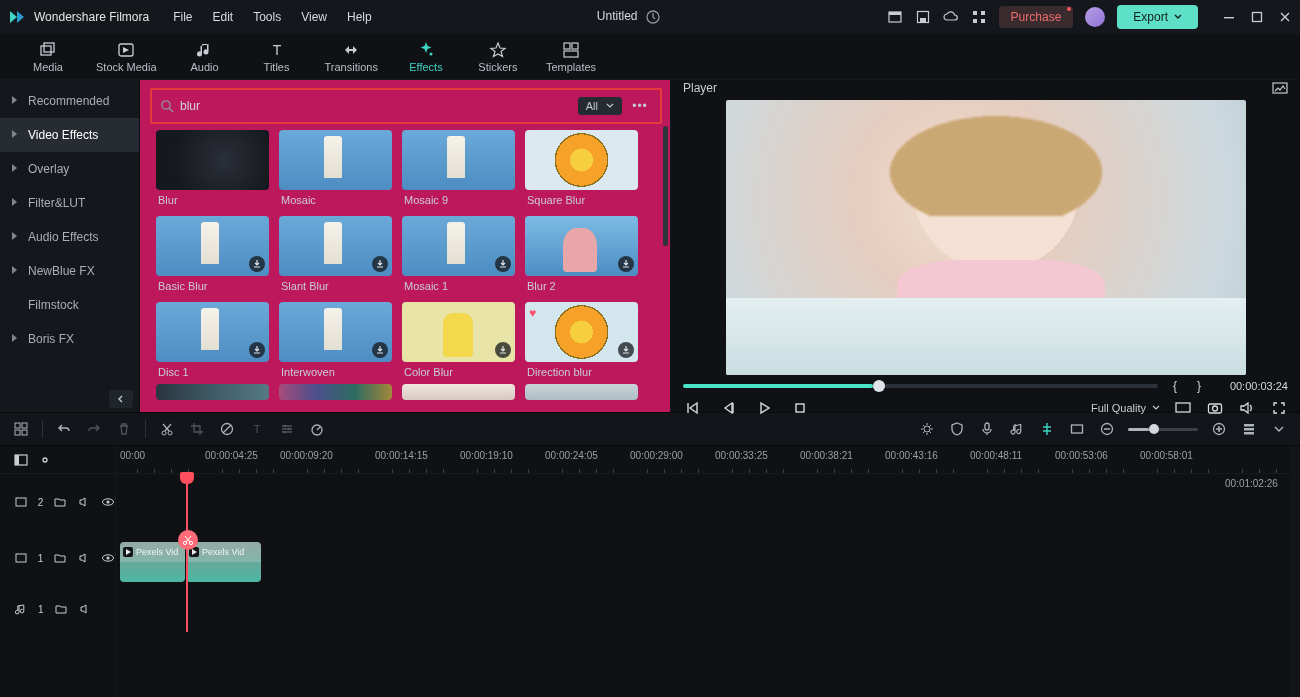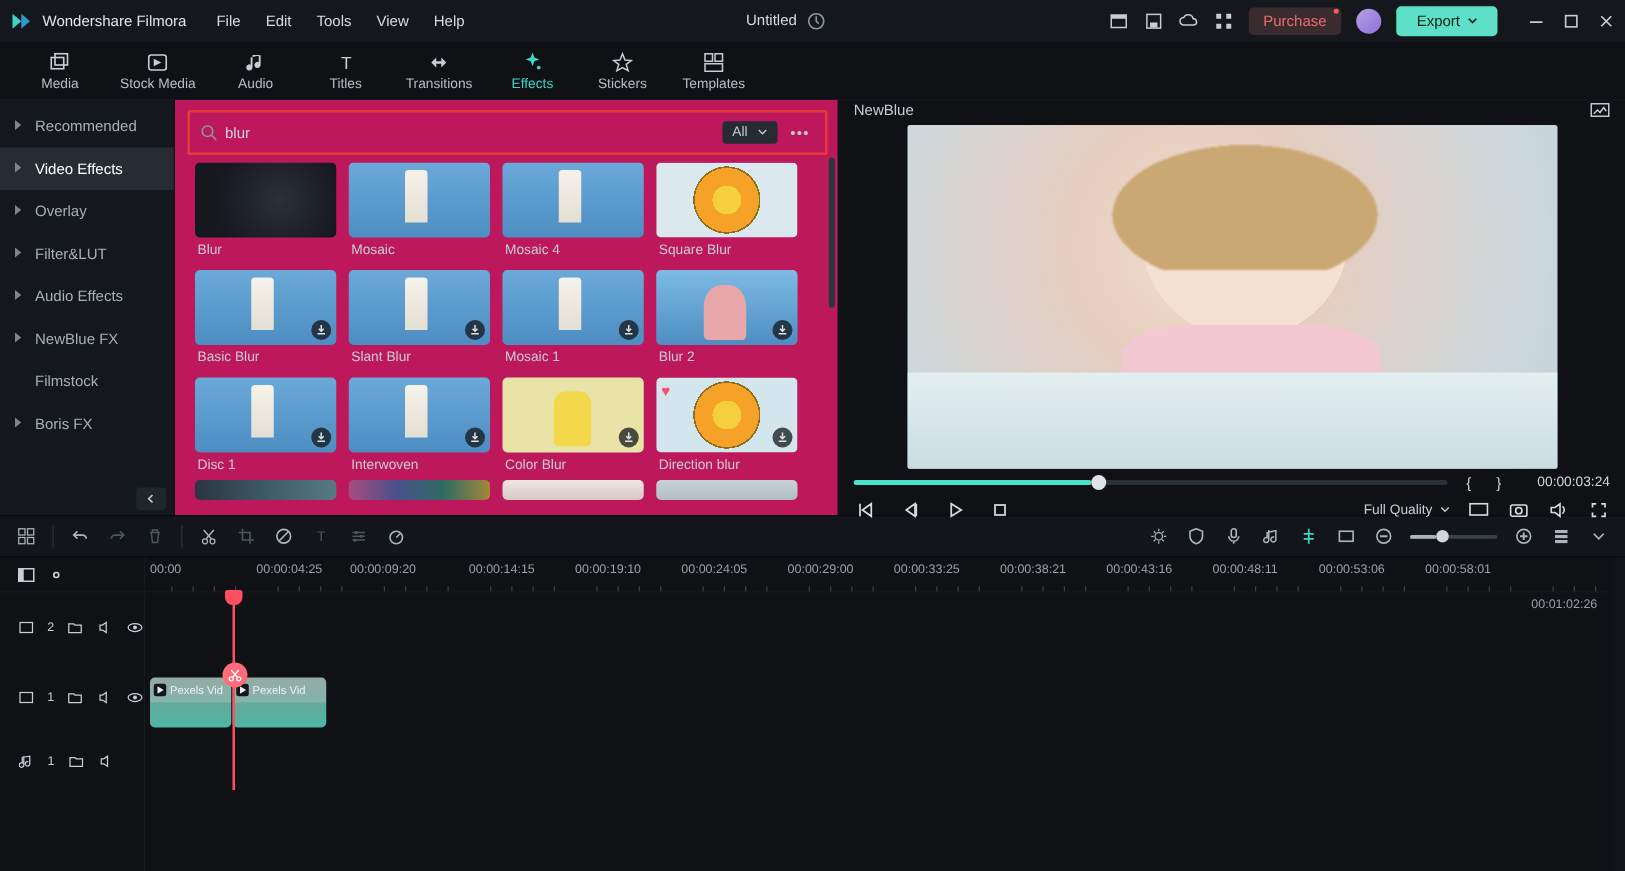--- a/index.html
+++ b/index.html
@@ -317,21 +317,21 @@
         <div class="effect-card">
           <div class="effect-thumb th-dark"></div>
           <div class="effect-label">Blur</div>
         </div>
         <div class="effect-card">
           <div class="effect-thumb th-light"></div>
           <div class="effect-label">Mosaic</div>
         </div>
         <div class="effect-card">
           <div class="effect-thumb th-light"></div>
-          <div class="effect-label">Mosaic 4</div>
+          <div class="effect-label">Mosaic 9</div>
         </div>
         <div class="effect-card">
           <div class="effect-thumb th-flower"></div>
           <div class="effect-label">Square Blur</div>
         </div>
         <div class="effect-card">
           <div class="effect-thumb th-light">
             <div class="dl-badge">
               <svg width="10" height="10" viewBox="0 0 10 10">
                 <path d="M5 1v5M3 4l2 2 2-2M2 8h6" stroke="#dfe3e7" stroke-width="1.2" fill="none"></path>
@@ -416,21 +416,21 @@
       <div class="peek th-grad1"></div>
       <div class="peek th-grad2"></div>
       <div class="peek th-grad3"></div>
       <div class="peek th-grad4"></div>
     </div>
     <div class="scrollbar"></div>
   </div>
 
   <div class="player-panel">
     <div class="player-header">
-      <span>NewBlue</span>
+      <span>Player</span>
       <span class="tb-icon">
           <svg width="16" height="14" viewBox="0 0 16 14">
             <rect x="1" y="2" width="14" height="10" fill="none" stroke="#c3c8cd" stroke-width="1.2"></rect>
             <path d="M3 10l3-3 2 2 3-4 2 3" fill="none" stroke="#c3c8cd" stroke-width="1.2"></path>
           </svg>
         </span>
     </div>
     <div class="player-view">
       <div class="video-rect">
 

